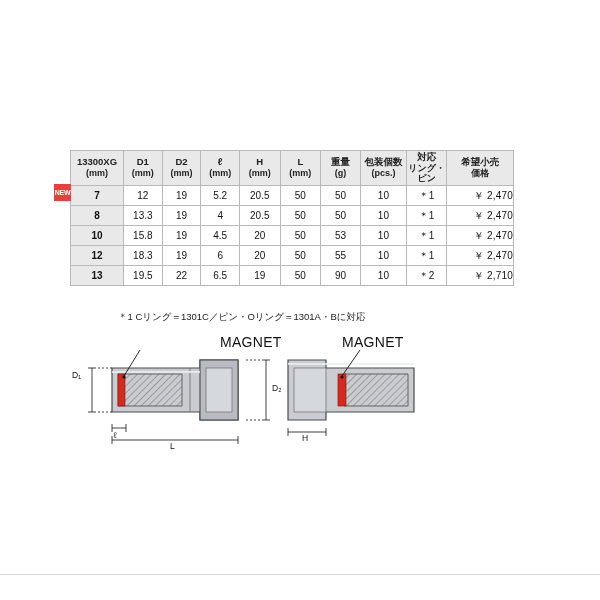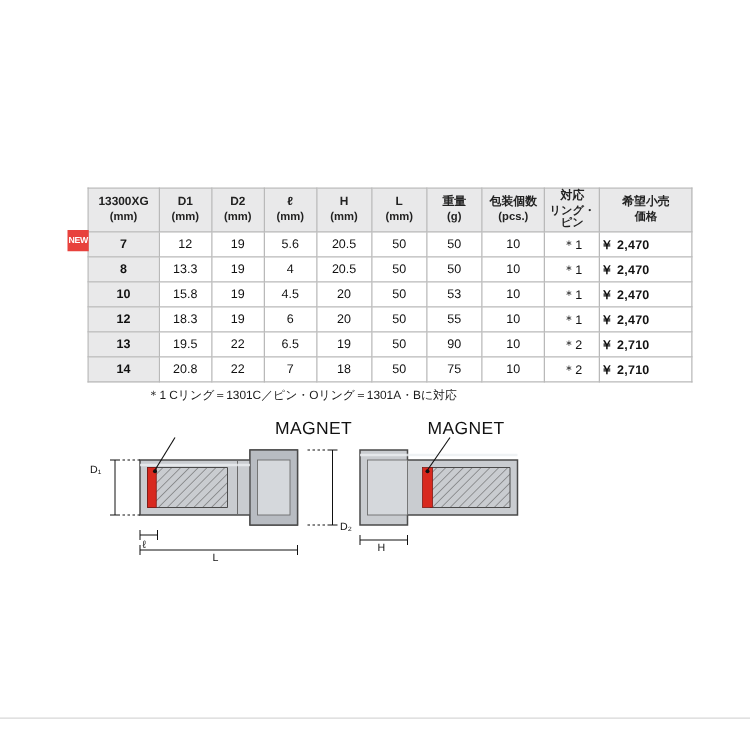--- a/index.html
+++ b/index.html
@@ -16,21 +16,21 @@
   }
 
   
   .table-wrap{
     position:absolute;
     left:70px; top:150px;
     width:460px;
   }
   table.spec{
     border-collapse:collapse;
-    width:484px;
+    width:444px;
     font-size:10px;
     color:#111;
   }
   table.spec th, table.spec td{
     border:1px solid #b9b9b9;
     text-align:center;
     vertical-align:middle;
     padding:0;
     height:19px;
     background:#ffffff;
@@ -46,23 +46,22 @@
   table.spec thead th .sub{
     display:block;
     font-weight:bold;
     font-size:9px;
   }
   table.spec tbody td.size{
     background:#e9e9ea;
     font-weight:bold;
   }
   table.spec tbody td.price{
-    text-align:left;
+    text-align:right;
     letter-spacing:0.2px;
-    font-weight:bold;
   }
   
   col.c0{width:54px}
   col.c1{width:40px}
   col.c2{width:40px}
   col.c3{width:40px}
   col.c4{width:42px}
   col.c5{width:42px}
   col.c6{width:42px}
   col.c7{width:48px}
@@ -209,21 +208,21 @@
             <span>希望小売</span>
             <span class="sub">価格</span>
           </th>
         </tr>
       </thead>
       <tbody>
         <tr>
           <td class="size">7</td>
           <td>12</td>
           <td>19</td>
-          <td>5.6</td>
+          <td>5.2</td>
           <td>20.5</td>
           <td>50</td>
           <td>50</td>
           <td>10</td>
           <td>＊1</td>
           <td class="price">￥ 2,470</td>
         </tr>
         <tr>
           <td class="size">8</td>
           <td>13.3</td>
@@ -261,32 +260,20 @@
           <td class="price">￥ 2,470</td>
         </tr>
         <tr>
           <td class="size">13</td>
           <td>19.5</td>
           <td>22</td>
           <td>6.5</td>
           <td>19</td>
           <td>50</td>
           <td>90</td>
-          <td>10</td>
-          <td>＊2</td>
-          <td class="price">￥ 2,710</td>
-        </tr>
-        <tr>
-          <td class="size">14</td>
-          <td>20.8</td>
-          <td>22</td>
-          <td>7</td>
-          <td>18</td>
-          <td>50</td>
-          <td>75</td>
           <td>10</td>
           <td>＊2</td>
           <td class="price">￥ 2,710</td>
         </tr>
       </tbody>
     </table>
   </div>
 
 
   <div class="notes">
@@ -364,19 +351,19 @@
         <line x1="256" y1="86" x2="256" y2="94"></line>
       </g>
     </svg>
 
     <div class="magnet-label" style="left:150px; top:-8px;">MAGNET</div>
     <div class="magnet-label" style="left:272px; top:-8px;">MAGNET</div>
 
     <div class="dim-label" style="left:2px; top:28px;">D₁</div>
     <div class="dim-label" style="left:44px; top:88px;">ℓ</div>
     <div class="dim-label" style="left:100px; top:99px;">L</div>
-    <div class="dim-label" style="left:202px; top:41px;margin-top:33px;">D₂</div>
+    <div class="dim-label" style="left:202px; top:41px;">D₂</div>
     <div class="dim-label" style="left:232px; top:91px;">H</div>
   </div>
 
   <div class="footer-rule"></div>
 
 </div>
 
 </body></html>

